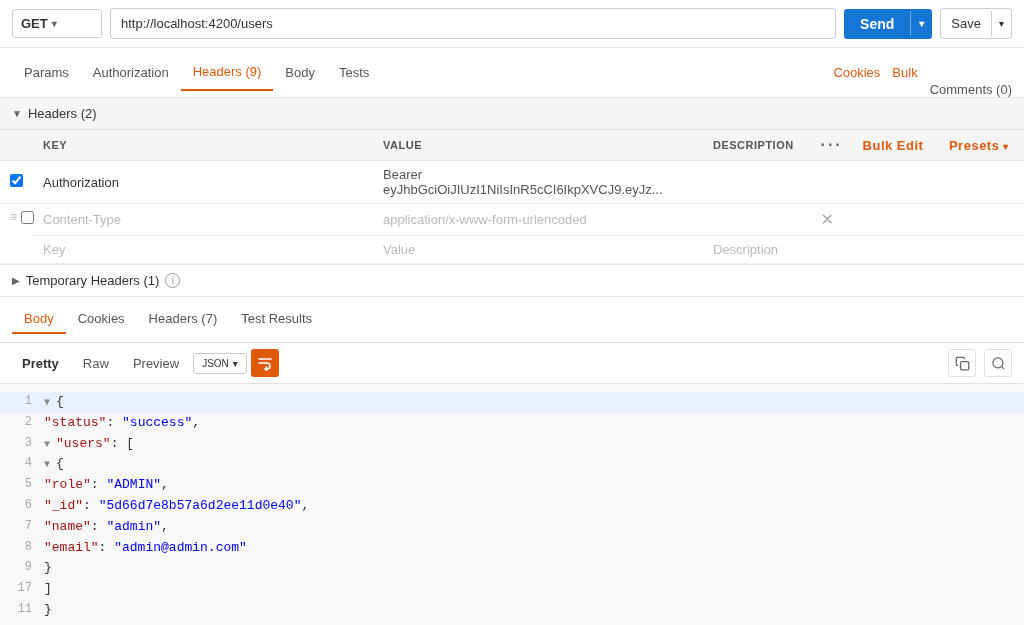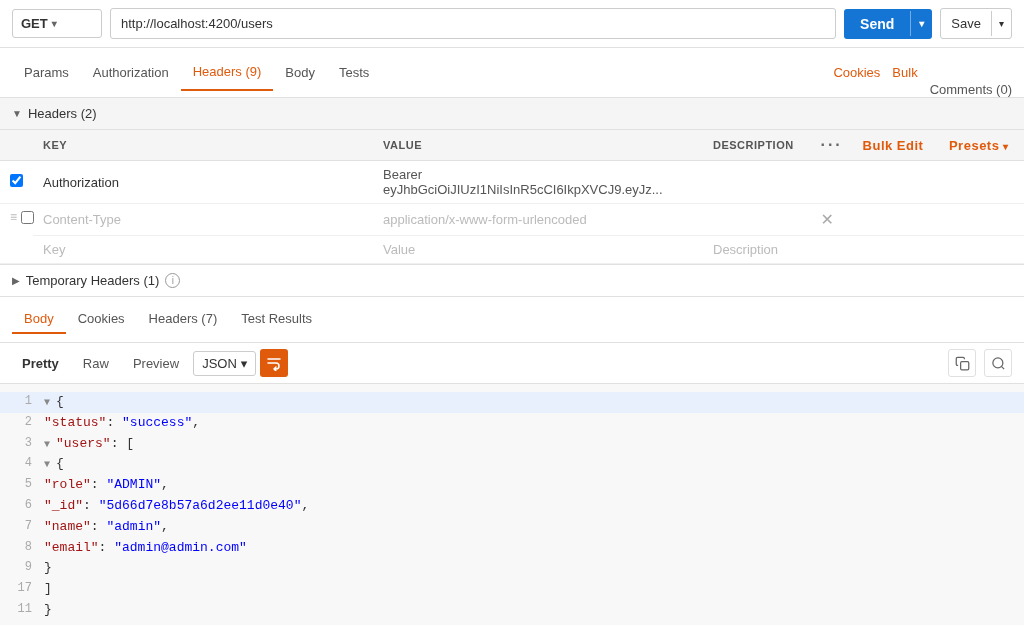--- a/index.html
+++ b/index.html
@@ -96,21 +96,21 @@
       border: 1px solid #ccc; border-radius: 3px; padding: 5px 12px; background: #f5f5f5; cursor: pointer; font-size: 13px; color: #333;
     }
 
     
     .body-toolbar {
       display: flex; align-items: center; padding: 6px 12px; gap: 4px; border-bottom: 1px solid #e0e0e0; background: #fff;
     }
     .body-tab { padding: 5px 10px; cursor: pointer; color: #555; font-size: 13px; border-radius: 3px; }
     .body-tab.active { font-weight: 600; color: #333; }
     .format-select {
-      display: flex; align-items: center; border: 1px solid #ccc; border-radius: 3px; padding: 4px 8px; gap: 4px; cursor: pointer; font-size: 13px; background: #fff;
+      display: flex; align-items: center; border: 1px solid #ccc; border-radius: 3px; padding: 4px 8px; gap: 4px; cursor: pointer; font-size: 10px; background: #fff;
     }
     .wrap-btn {
       width: 28px; height: 28px; display: flex; align-items: center; justify-content: center;
       background: #e05a0c; border-radius: 3px; color: #fff; cursor: pointer; font-size: 14px;
     }
     .right-icons { margin-left: auto; display: flex; gap: 8px; align-items: center; }
     .icon-btn {
       width: 28px; height: 28px; display: flex; align-items: center; justify-content: center;
       color: #666; cursor: pointer; font-size: 16px; border: 1px solid #e0e0e0; border-radius: 3px;
     }

